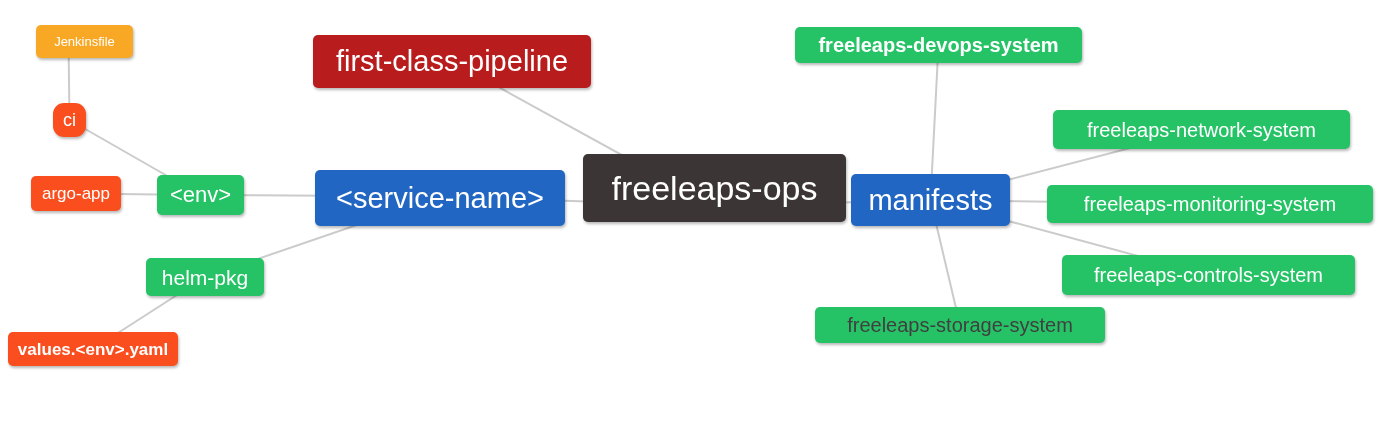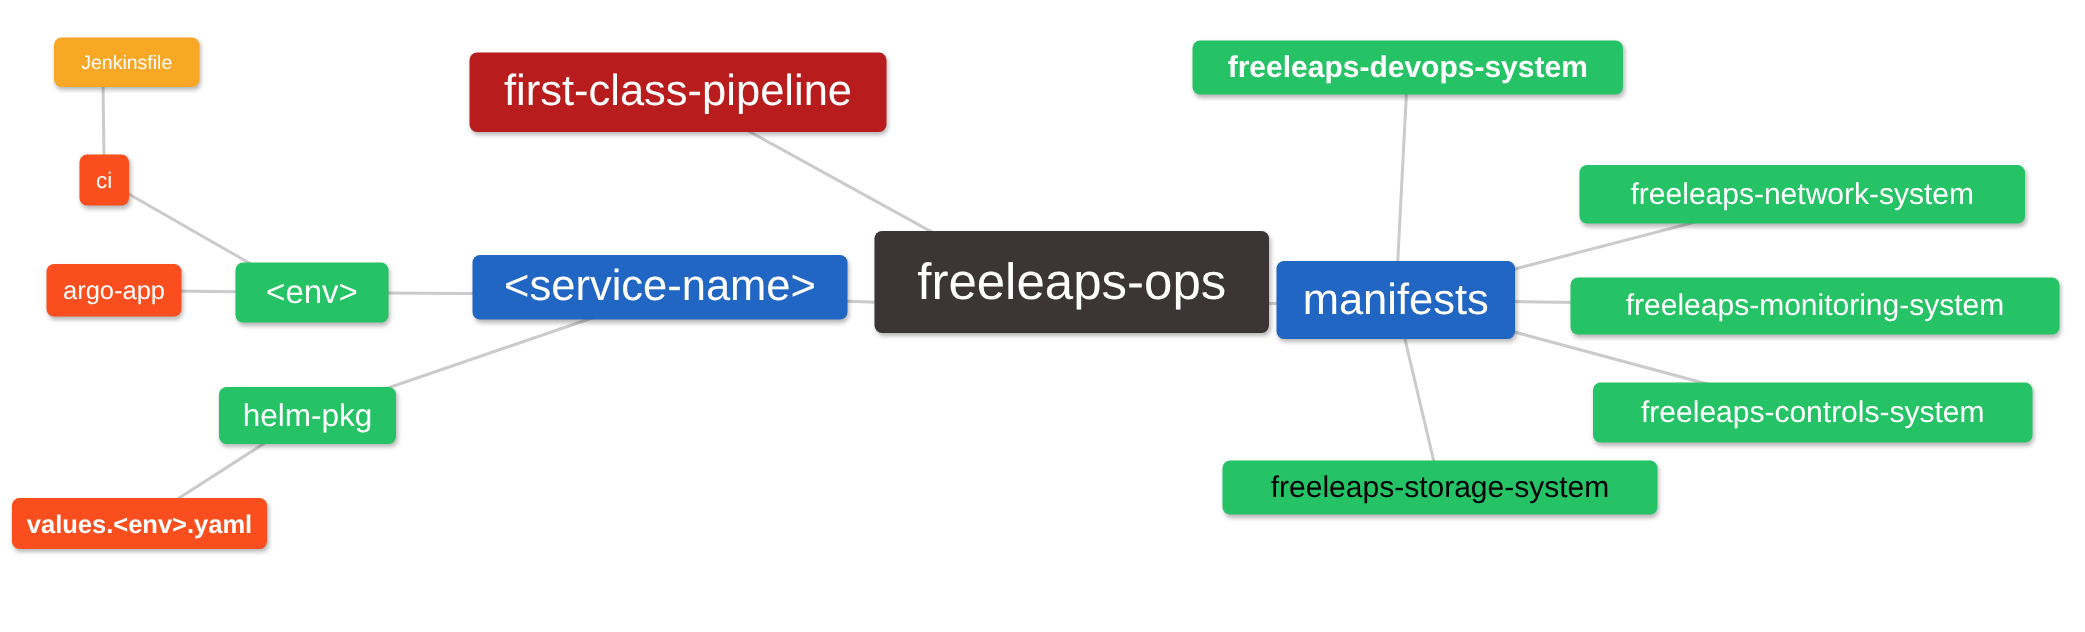--- a/index.html
+++ b/index.html
@@ -52,33 +52,33 @@
       <line x1="930.5" y1="200" x2="1208.5" y2="275" stroke="#CBCBCB" stroke-width="2"></line>
       <line x1="930.5" y1="200" x2="960" y2="325" stroke="#CBCBCB" stroke-width="2"></line>
     </svg>
   <div id="node-layer">
       <div class="node" style="left: 583px; top: 154px; width: 263px; height: 68px; font-size: 34px; background: rgb(59, 53, 53); color: rgb(255, 255, 255);">
         <span>freeleaps-ops</span>
       </div>
       <div class="node" style="left: 313px; top: 35px; width: 278px; height: 53px; font-size: 29px; background: #b91c1c; color: rgb(255, 255, 255);">
         <span>first-class-pipeline</span>
       </div>
-      <div class="node" style="left: 315px; top: 170px; width: 250px; height: 43px; font-size: 29px; background: rgb(32, 102, 194); color: rgb(255, 255, 255);">
+      <div class="node" style="left: 315px; top: 170px; width: 250px; height: 56px; font-size: 29px; background: rgb(32, 102, 194); color: rgb(255, 255, 255);">
         <span>&lt;service-name&gt;</span>
       </div>
       <div class="node" style="left: 851px; top: 174px; width: 159px; height: 52px; font-size: 29px; background: rgb(32, 102, 194); color: rgb(255, 255, 255);">
         <span>manifests</span>
       </div>
-      <div class="node" style="left: 157px; top: 175px; width: 102px; height: 40px; font-size: 22px; background: rgb(37, 195, 102); color: rgb(255, 255, 255);">
+      <div class="node" style="left: 157px; top: 175px; width: 87px; height: 40px; font-size: 22px; background: rgb(37, 195, 102); color: rgb(255, 255, 255);">
         <span>&lt;env&gt;</span>
       </div>
       <div class="node" style="left: 146px; top: 258px; width: 118px; height: 38px; font-size: 21px; background: rgb(37, 195, 102); color: rgb(255, 255, 255);">
         <span>helm-pkg</span>
       </div>
-      <div class="node" style="left: 53px; top: 103px; width: 33px; height: 34px; font-size: 15px; background: rgb(250, 78, 30); color: rgb(255, 255, 255);">
+      <div class="node" style="left: 53px; top: 103px; width: 33px; height: 34px; font-size: 18px; background: rgb(250, 78, 30); color: rgb(255, 255, 255); border-radius: 11px;">
         <span>ci</span>
       </div>
       <div class="node" style="left: 31px; top: 176px; width: 90px; height: 35px; font-size: 17px; background: rgb(250, 78, 30); color: rgb(255, 255, 255);">
         <span>argo-app</span>
       </div>
       <div class="node" style="left: 8px; top: 332px; width: 170px; height: 34px; font-size: 17px; background: rgb(250, 78, 30); color: rgb(255, 255, 255); font-weight: bold;">
         <span>values.&lt;env&gt;.yaml</span>
       </div>
       <div class="node" style="left: 20px; top: 25px; width: 97px; height: 33px; font-size: 13px; background: rgb(249, 168, 37); color: rgb(255, 255, 255); margin-left: 16px;">
         <span>Jenkinsfile</span>
@@ -88,17 +88,17 @@
       </div>
       <div class="node" style="left: 1047px; top: 185px; width: 326px; height: 38px; font-size: 20px; background: rgb(37, 195, 102); color: rgb(255, 255, 255);">
         <span>freeleaps-monitoring-system</span>
       </div>
       <div class="node" style="left: 1053px; top: 110px; width: 297px; height: 39px; font-size: 20px; background: rgb(37, 195, 102); color: rgb(255, 255, 255);">
         <span>freeleaps-network-system</span>
       </div>
       <div class="node" style="left: 1062px; top: 255px; width: 293px; height: 40px; font-size: 20px; background: rgb(37, 195, 102); color: rgb(255, 255, 255);">
         <span>freeleaps-controls-system</span>
       </div>
-      <div class="node" style="left: 815px; top: 307px; width: 290px; height: 36px; font-size: 20px; background: rgb(37, 195, 102); color: #000000;">
+      <div class="node" style="left: 815px; top: 307px; width: 290px; height: 36px; font-size: 20px; background: rgb(37, 195, 102); color: #404040;">
         <span>freeleaps-storage-system</span>
       </div>
     </div>
 </div>
 
 </body></html>

